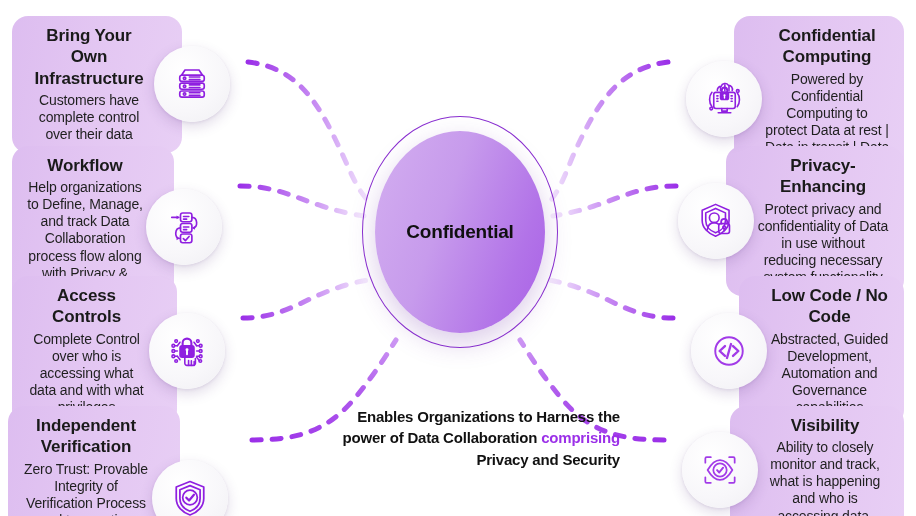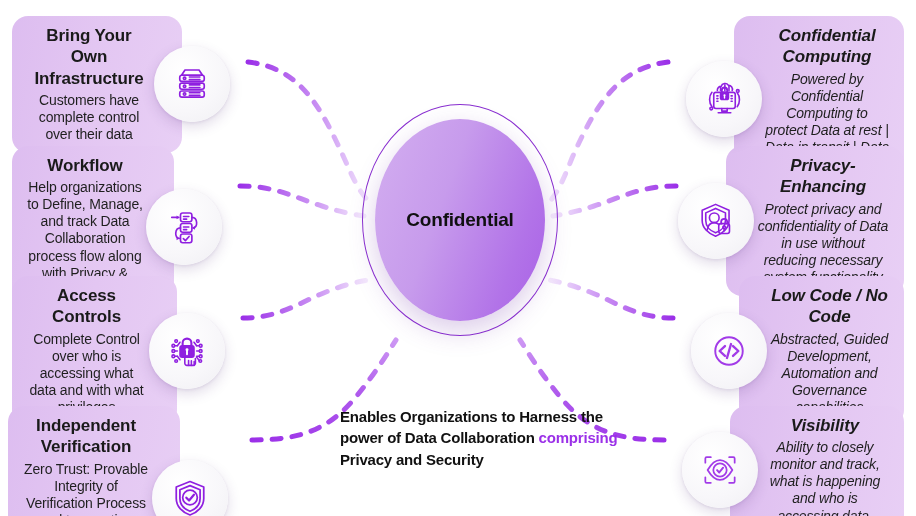--- a/index.html
+++ b/index.html
@@ -28,21 +28,21 @@
     pointer-events: none;
   }
 
   
   .spoke {
     position: absolute;
     display: flex;
     align-items: center;
   }
   .spoke.left  { flex-direction: row; }
-  .spoke.right { flex-direction: row-reverse; font-style: italic; }
+  .spoke.right { flex-direction: row-reverse; }
 
   .pill {
     position: relative;
     box-sizing: border-box;
     border-radius: 16px;
     background: linear-gradient(100deg, #ddbdf0 0%, #e3c6f2 45%, #e8cff5 100%);
     padding: 9px 14px 10px 14px;
     text-align: center;
     z-index: 1;
   }
@@ -76,21 +76,21 @@
     justify-content: center;
     z-index: 3;
     flex: 0 0 auto;
   }
   .iconwrap svg { display: block; }
 
   
   #hub {
     position: absolute;
     left: 362px;
-    top: 104px;
+    top: 116px;
     width: 196px;
     height: 232px;
     z-index: 2;
     text-decoration: underline;
   }
   #hub .ring {
     position: absolute;
     inset: 0;
     border: 1.6px solid #8a2fd0;
     border-radius: 50%;
@@ -115,21 +115,21 @@
     line-height: 1.42;
     letter-spacing: -0.2px;
   }
 
   
   #statement {
     position: absolute;
     left: 340px;
     top: 406px;
     width: 280px;
-    text-align: left;
+    text-align: right;
     font-size: 15px;
     font-weight: bold;
     color: #111111;
     line-height: 1.42;
     letter-spacing: -0.2px;
     z-index: 2;
   }
   #statement .hl { color: #9b30e8; }
 </style>
 </head>

